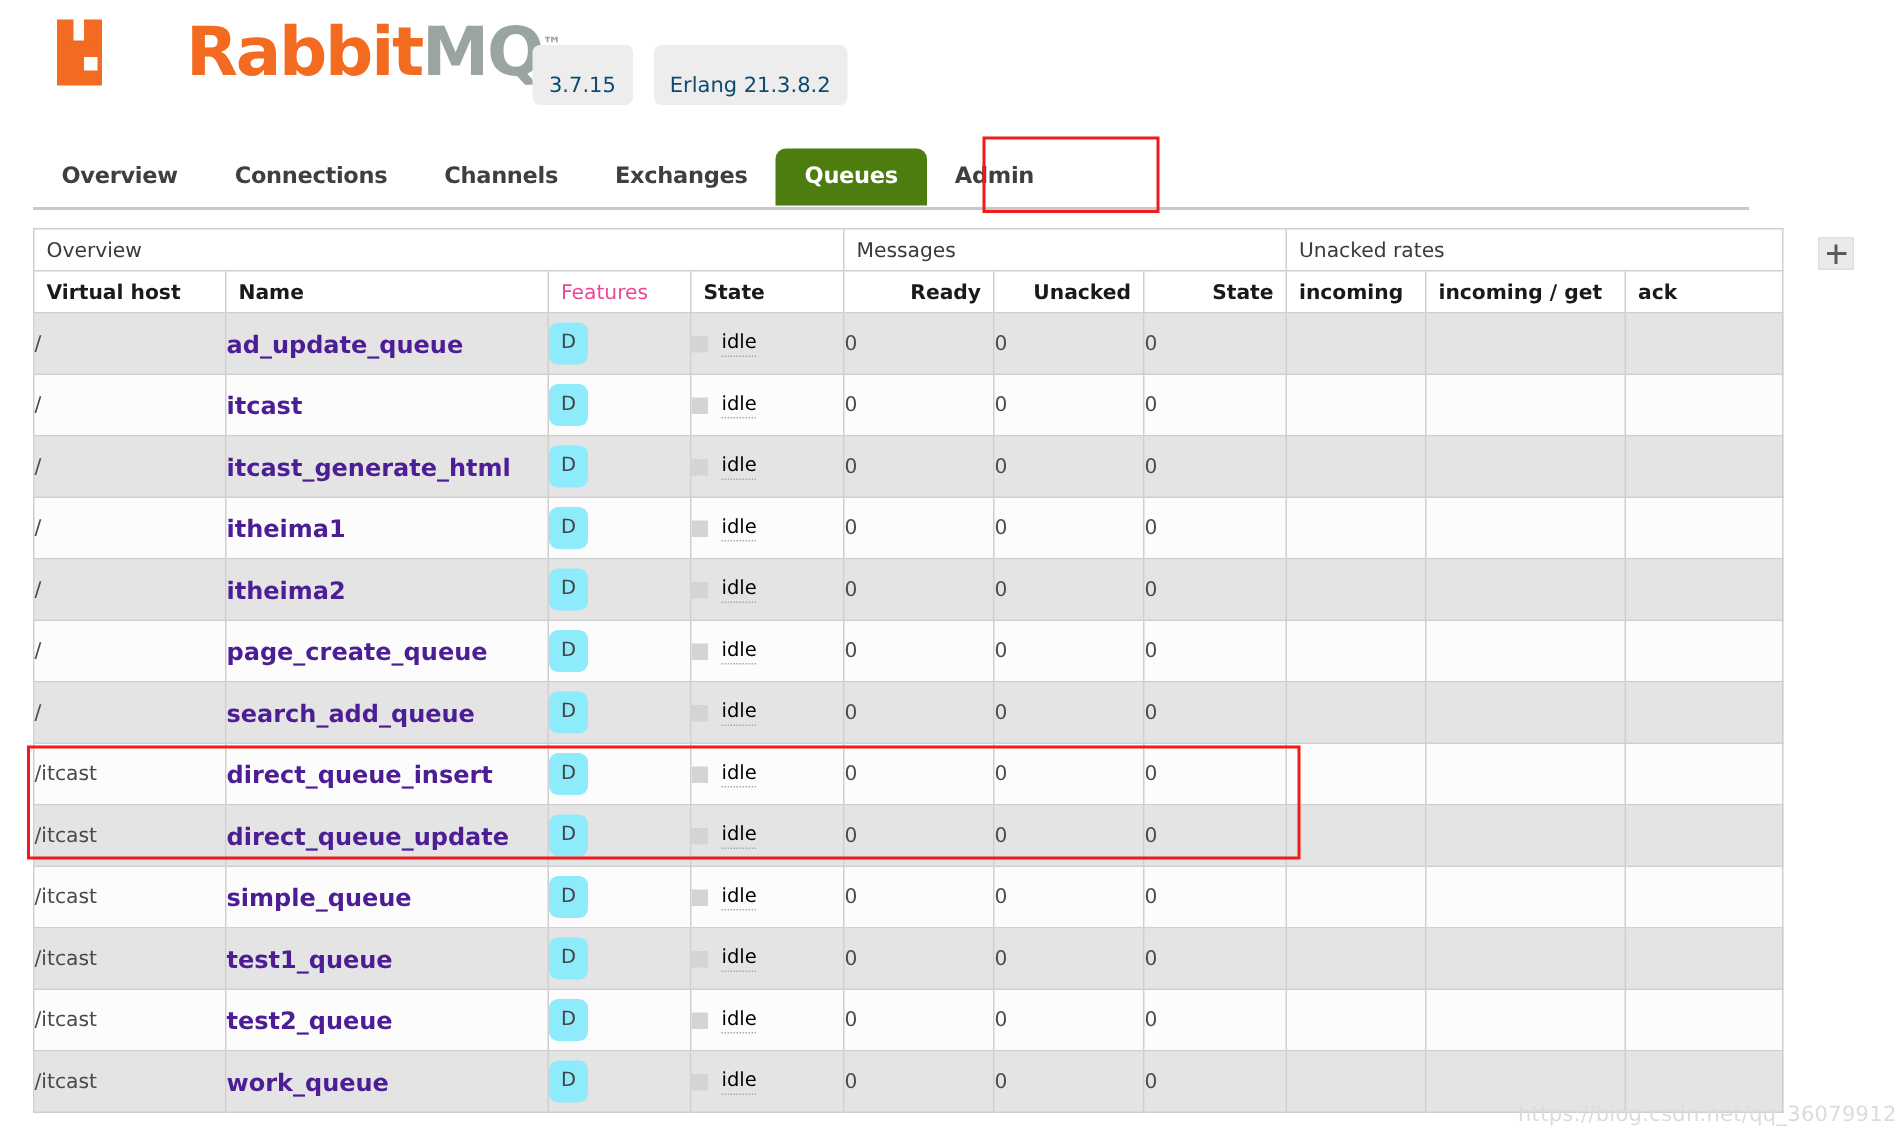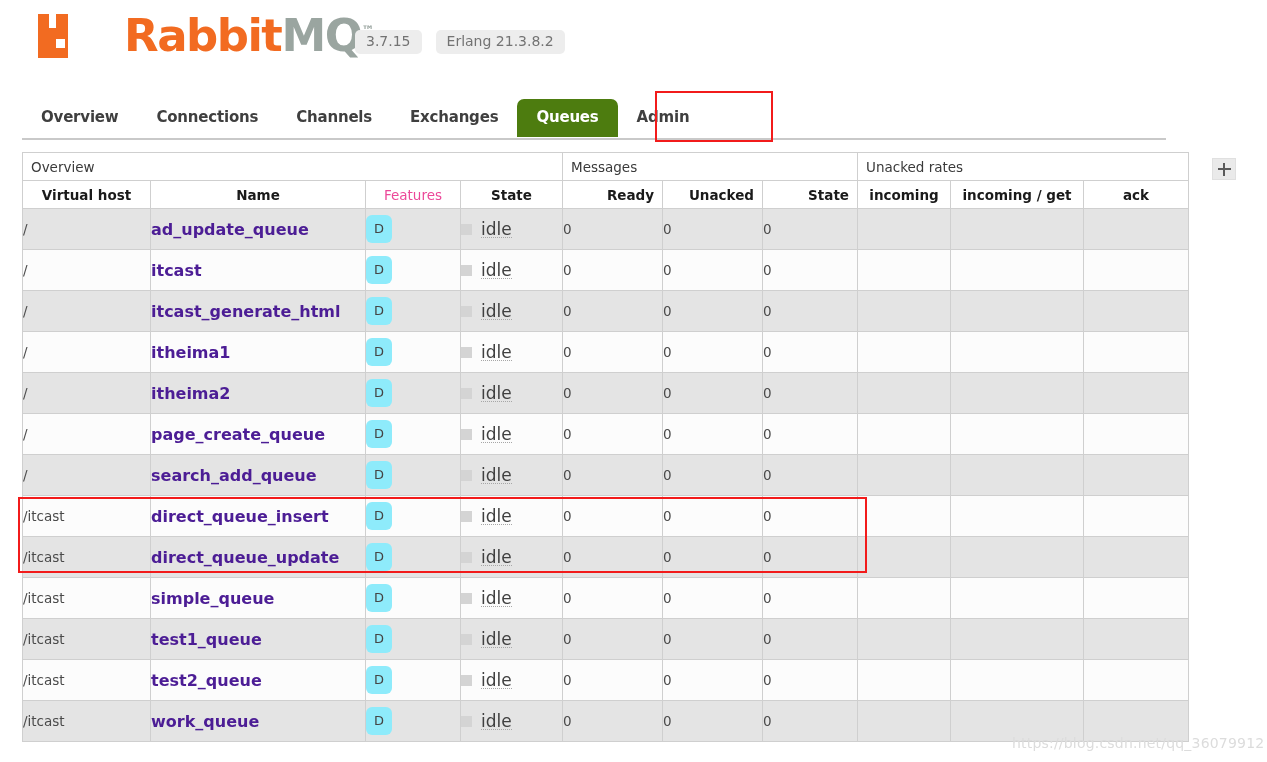--- a/index.html
+++ b/index.html
@@ -80,23 +80,23 @@
   .version-badges {
     position: absolute;
     left: 355px;
     top: 30px;
     display: flex;
     gap: 14px;
   }
   .badge {
     background: #EDEDED;
     border-radius: 5px;
-    color: #737373;
+    color: #0c4a6e;
     font-size: 14px;
-    padding: 3px 11px 5px 11px;
+    padding: 19px 11px 5px 11px;
     line-height: 16px;
     white-space: nowrap;
   }
 
   
   .tabs {
     position: absolute;
     left: 22px;
     top: 92px;
     width: 1245px;
@@ -176,21 +176,20 @@
   }
   
   tr.col-row th {
     background: #ffffff;
     color: #1A1A1A;
     font-size: 13.5px;
     height: 27px;
     padding: 0 8px;
     font-weight: bold;
     white-space: nowrap;
-    text-align: center;
   }
   tr.col-row th.plain { font-weight: normal; color: #ec4899; }
   tr.col-row th.num { text-align: right; }
 
   tbody tr.odd td { background: #E4E4E4; }
   tbody tr.even td { background: #FCFCFC; }
   tbody td {
     height: 40px;
     padding: 0 8px;
     color: #4A4A4A;
@@ -230,22 +229,22 @@
     gap: 9px;
   }
   .state-swatch {
     width: 11px;
     height: 11px;
     background: #D4D4D4;
     display: inline-block;
     flex: 0 0 auto;
   }
   .state-label {
-    color: #404040;
-    font-size: 17px;
+    color: #000000;
+    font-size: 13px;
     border-bottom: 1px dotted #A7A7A7;
     line-height: 16px;
     cursor: help;
   }
 
   
   .plus-btn {
     position: absolute;
     left: 1190px;
     top: 6px;

